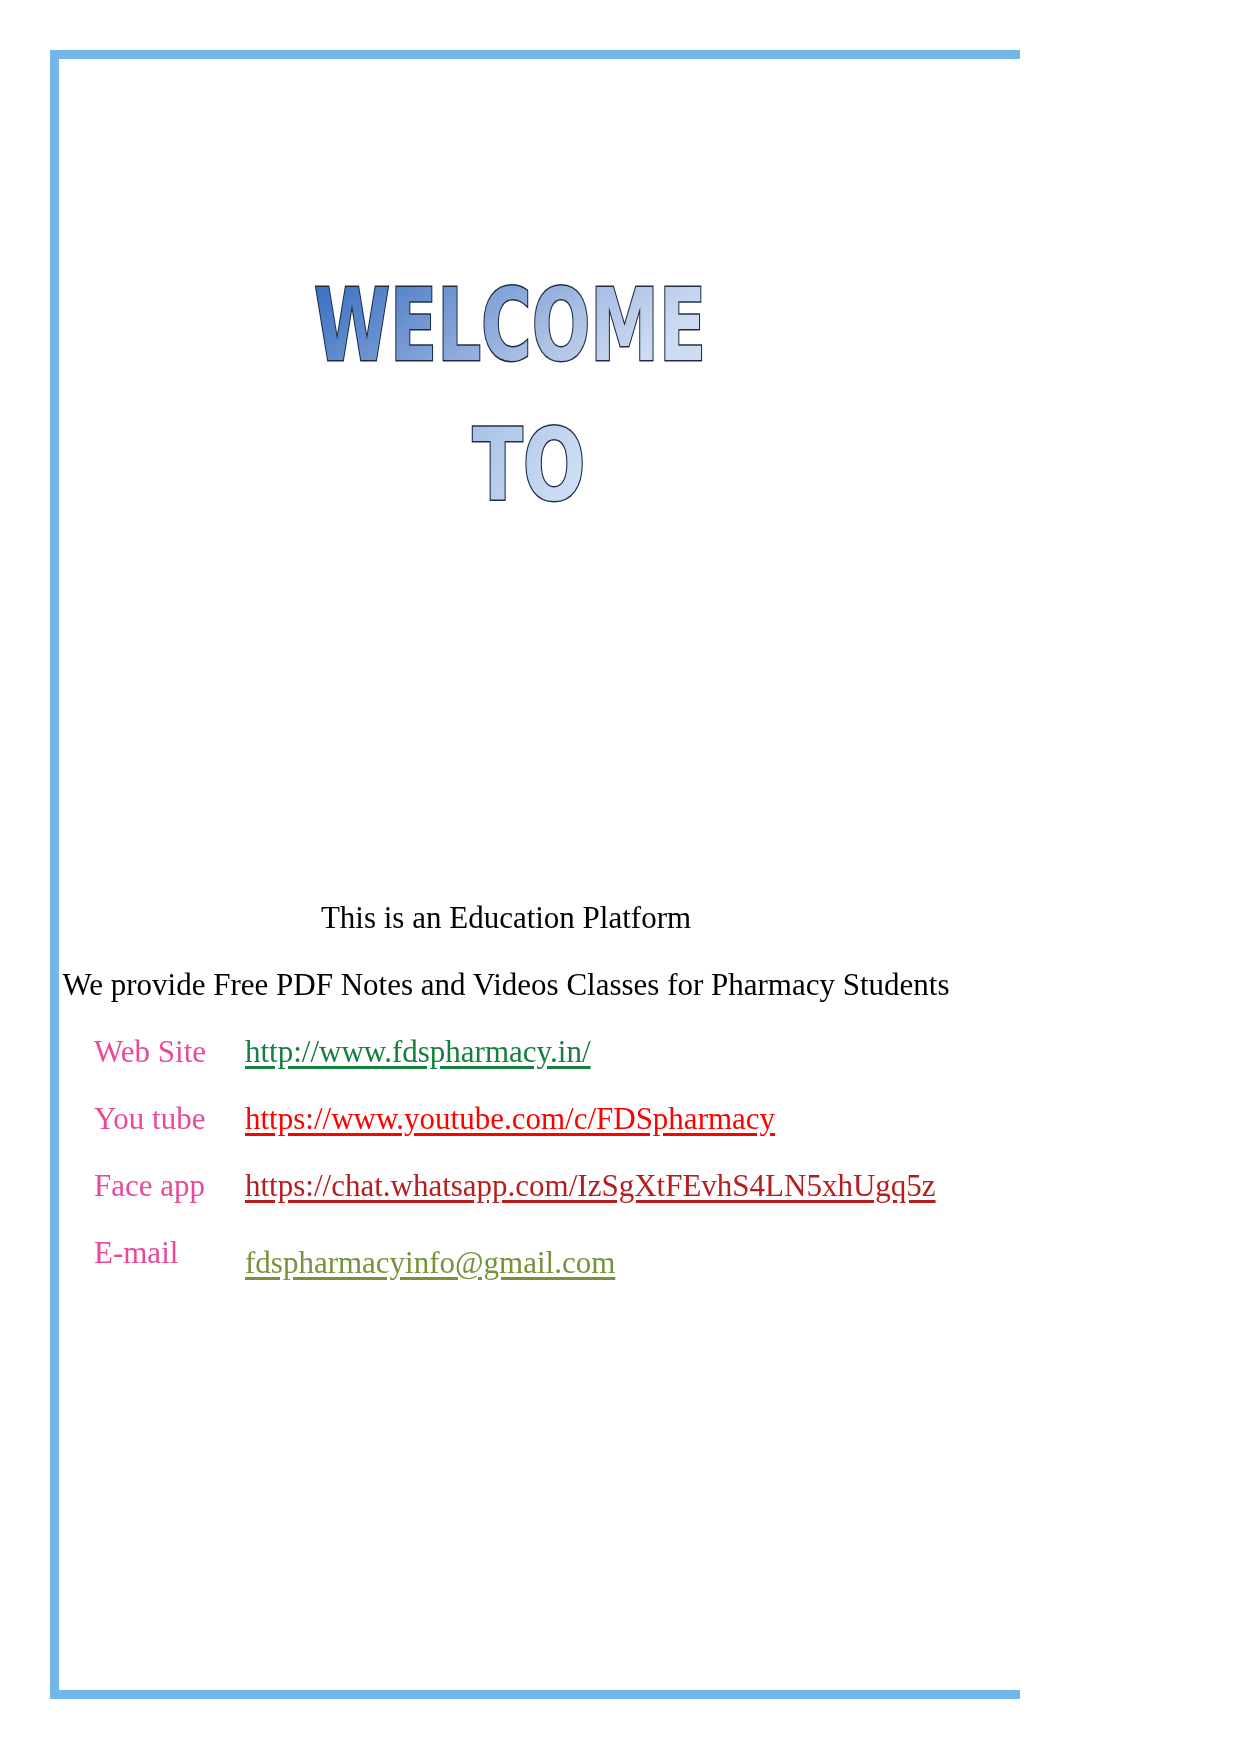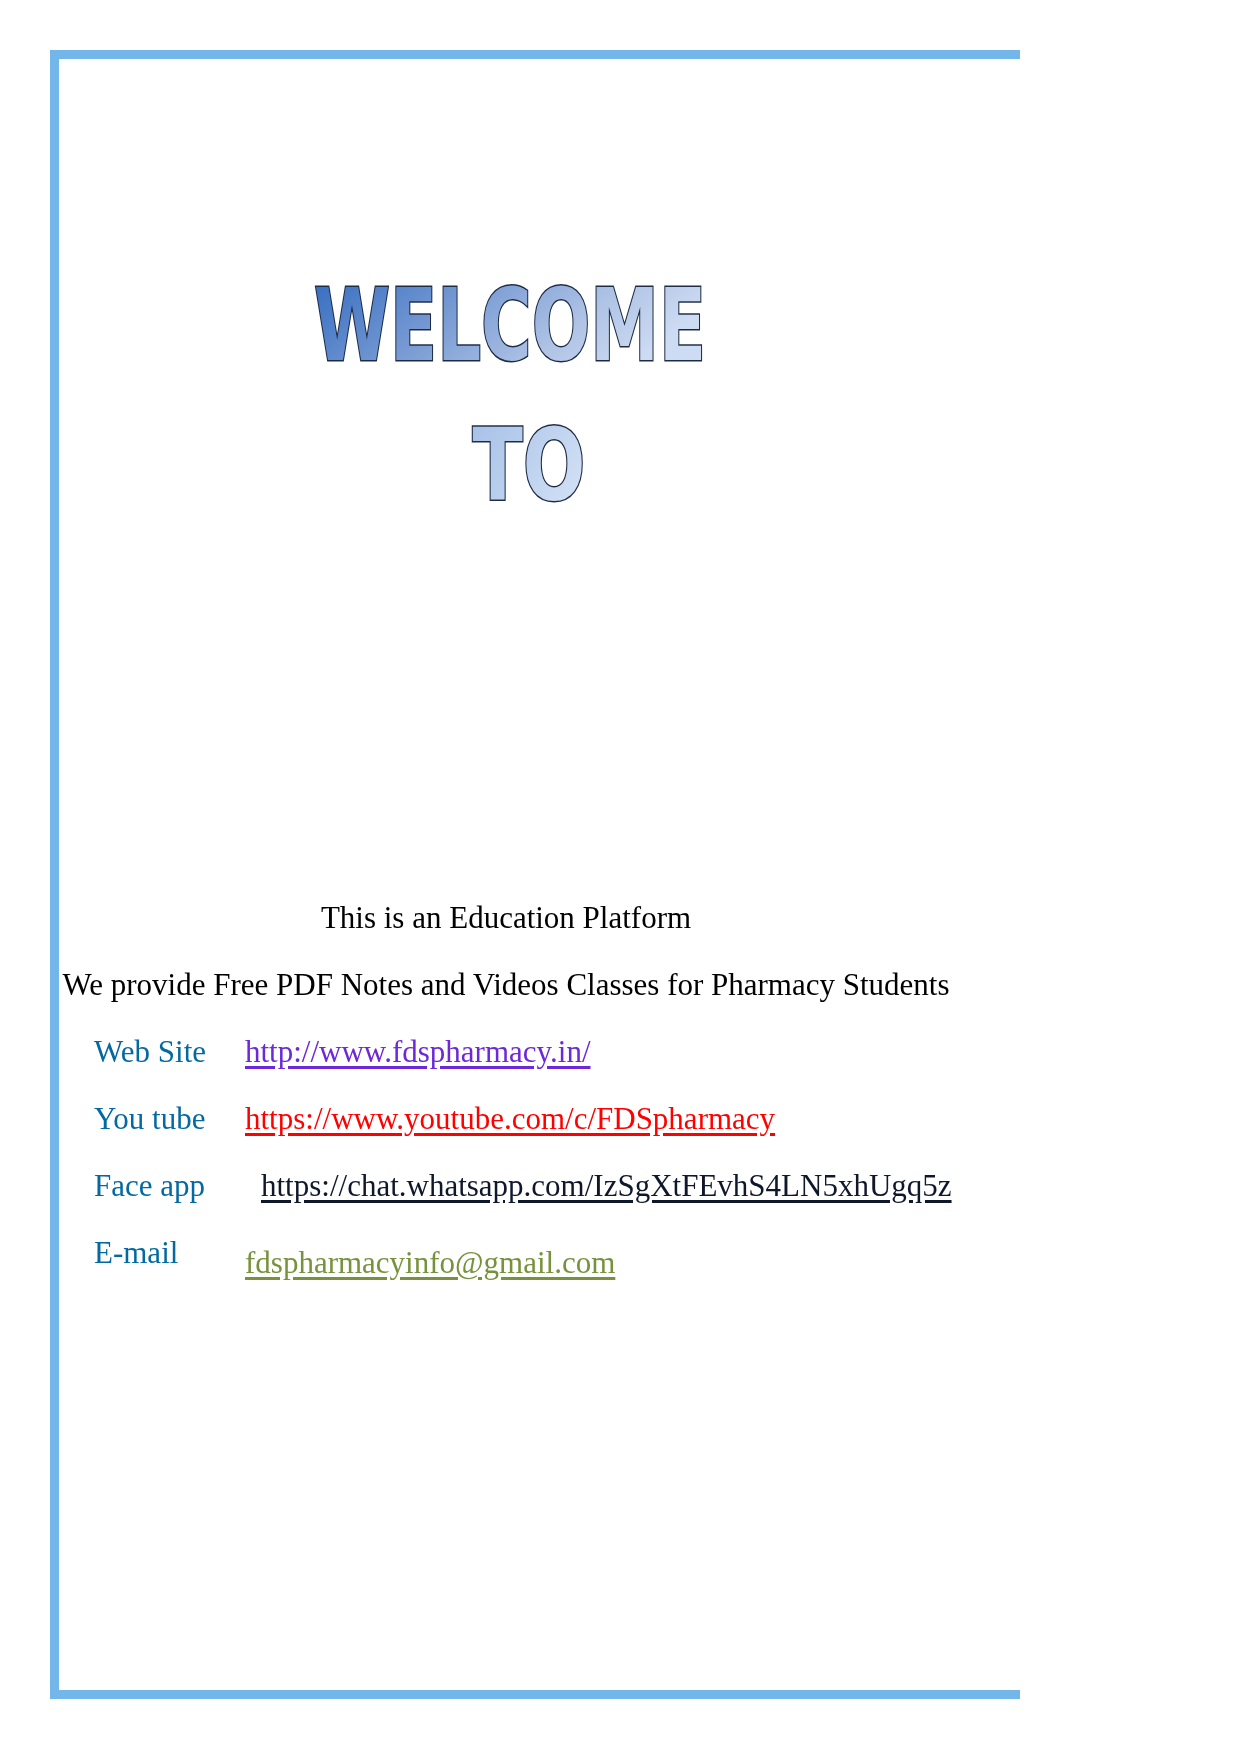--- a/index.html
+++ b/index.html
@@ -50,21 +50,21 @@
   .row {
     height: 67px;
     display: flex;
     align-items: center;
     padding-left: 94px;
     white-space: nowrap;
   }
   .row .label {
     flex: 0 0 151px;
     width: 151px;
-    color: #0369a1;
+    color: #ec4899;
   }
   .row .link {
     text-decoration: underline;
     text-underline-offset: 4px;
     cursor: pointer;
   }
 </style>
 </head>
 <body>
 
@@ -94,31 +94,31 @@
     <text x="169" y="110" text-anchor="middle" font-family="'DejaVu Sans', sans-serif" font-weight="bold" font-size="100" textLength="113" lengthAdjust="spacingAndGlyphs" fill="url(#gradTo)" stroke-width="3" paint-order="stroke" stroke="#1D2B45">TO</text>
   </svg>
 
   <div class="content">
 
     <div class="intro-line">This is an Education Platform</div>
     <div class="intro-line">We provide Free PDF Notes and Videos Classes for Pharmacy Students</div>
 
     <div class="row">
       <span class="label">Web Site</span>
-      <a class="link" style="color: #6d28d9;">http://www.fdspharmacy.in/</a>
+      <a class="link" style="color: #15803d;">http://www.fdspharmacy.in/</a>
     </div>
 
     <div class="row">
       <span class="label">You tube</span>
       <a class="link" style="color: rgb(255, 0, 0);">https://www.youtube.com/c/FDSpharmacy</a>
     </div>
 
     <div class="row">
       <span class="label">Face app</span>
-      <a class="link" style="color: #0f172a; margin-left: 16px;">https://chat.whatsapp.com/IzSgXtFEvhS4LN5xhUgq5z</a>
+      <a class="link" style="color: #b91c1c;">https://chat.whatsapp.com/IzSgXtFEvhS4LN5xhUgq5z</a>
     </div>
 
 
 
     <div class="row">
       <span class="label">E-mail</span>
       <a class="link" style="color: rgb(118, 146, 60); margin-top: 20px;">fdspharmacyinfo@gmail.com</a>
     </div>
 
   </div>

